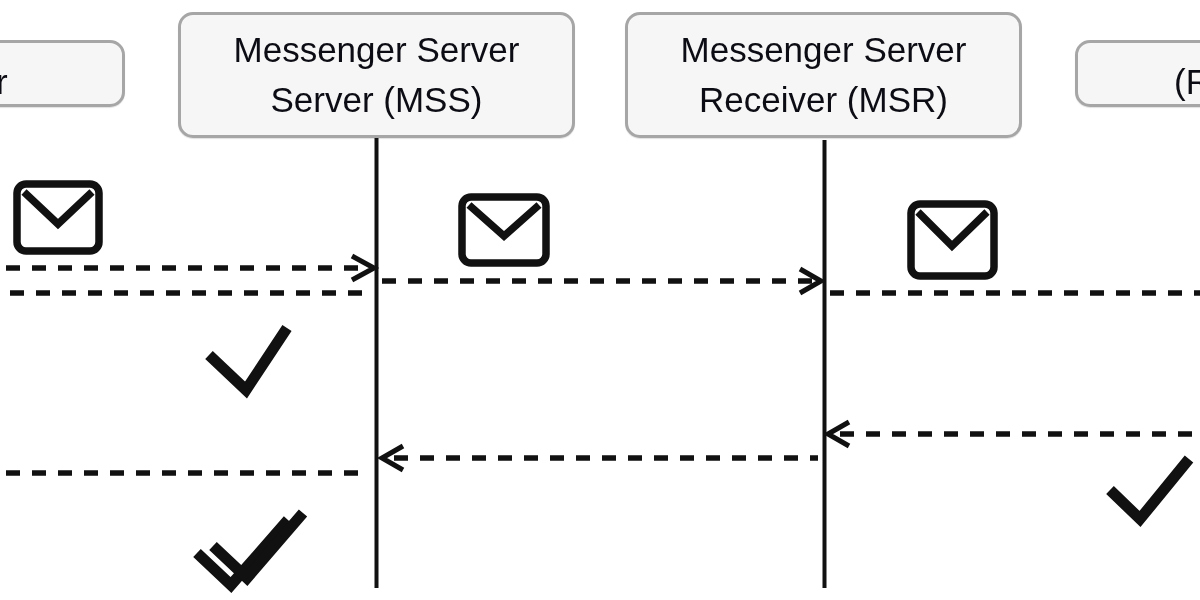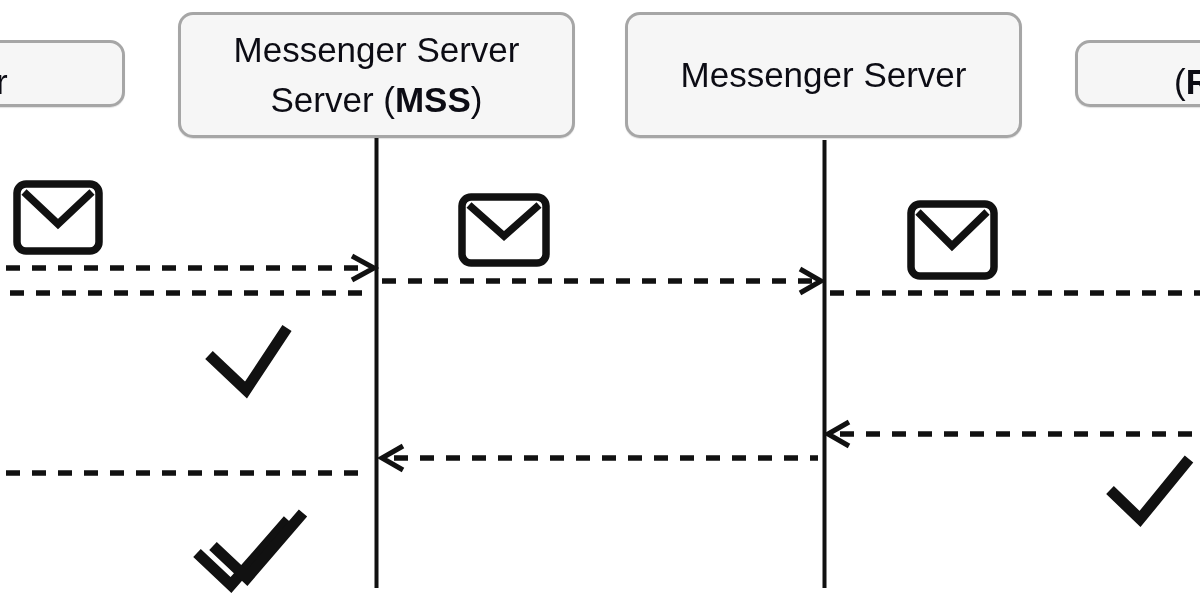--- a/index.html
+++ b/index.html
@@ -7,21 +7,21 @@
     position:relative;width:1200px;height:600px;overflow:hidden;background:#ffffff;
     font-family:"Liberation Sans",sans-serif;
   }
   .actor-box{
     position:absolute;box-sizing:border-box;
     background:#f6f6f6;border:3px solid #a6a6a6;border-radius:15px;
     color:#0c0c14;font-size:35px;line-height:1.42;text-align:center;
     display:flex;flex-direction:column;justify-content:center;
     box-shadow:0 1px 1px rgba(0,0,0,0.12);
   }
-  .actor-box b{font-weight:700;}
+  .actor-box b{font-weight:400;}
   .actor-main{left:178px;top:12px;width:397px;height:126px;}
   .actor-main2{left:625px;top:12px;width:397px;height:126px;}
   .actor-partial-left{left:-125px;top:40px;width:250px;height:67px;}
   .actor-partial-left .plabel{position:absolute;left:118px;top:14px;}
   .actor-partial-right{left:1075px;top:40px;width:250px;height:67px;}
   .actor-partial-right .plabel{position:absolute;left:96px;top:14px;}
   svg.canvas{position:absolute;left:0;top:0;}
   .lifeline{stroke:#111111;stroke-width:4;}
   .msg{stroke:#111111;stroke-width:5.5;stroke-dasharray:14 12;fill:none;}
   .arrowhead{stroke:#111111;stroke-width:5;fill:none;stroke-linejoin:miter;}
@@ -94,19 +94,20 @@
     <span class="plabel">r</span>
   </div>
 
   <div class="actor-box actor-main">
     <div>Messenger Server</div>
     <div><span>Server (</span><b>MSS</b><span>)</span></div>
   </div>
 
   <div class="actor-box actor-main2">
     <div>Messenger Server</div>
+    <div><span>Receiver (</span><b>MSR</b><span>)</span></div>
   </div>
 
   <div class="actor-box actor-partial-right">
     <span class="plabel"><span>(</span><b>R</b></span>
   </div>
 
 </div>
 
 </body></html>

